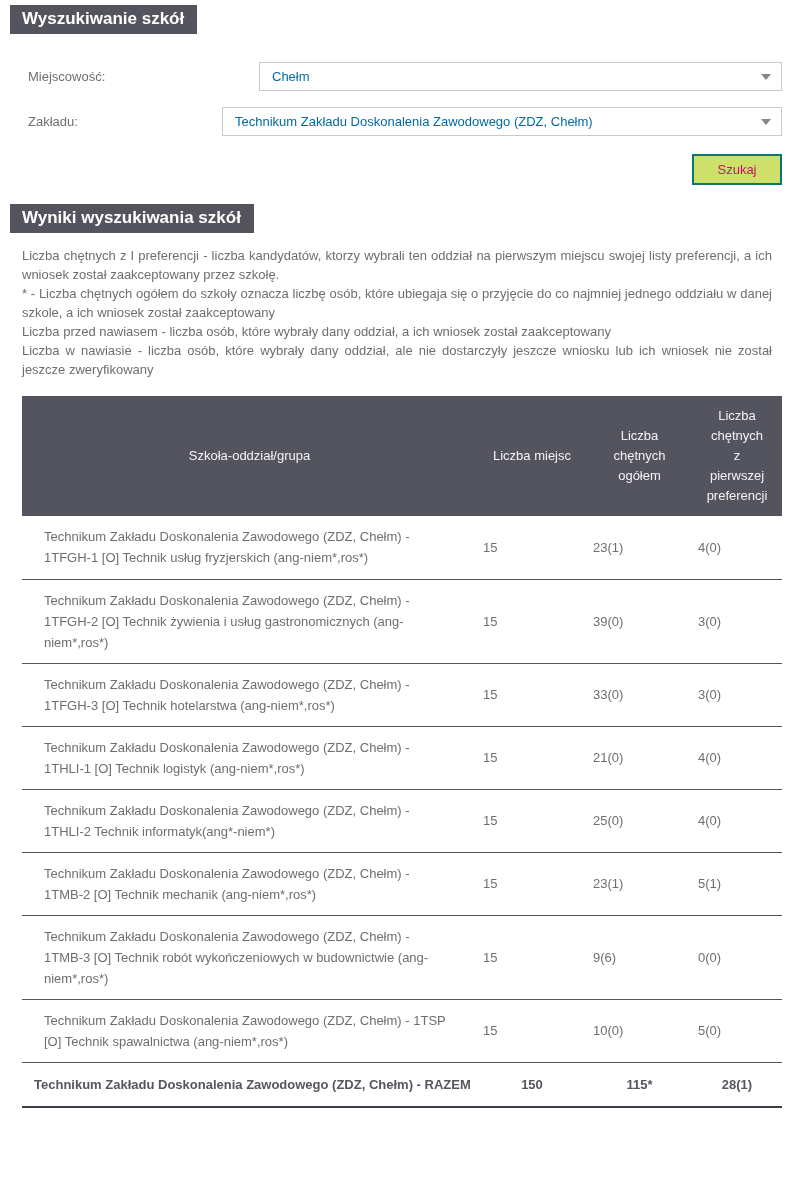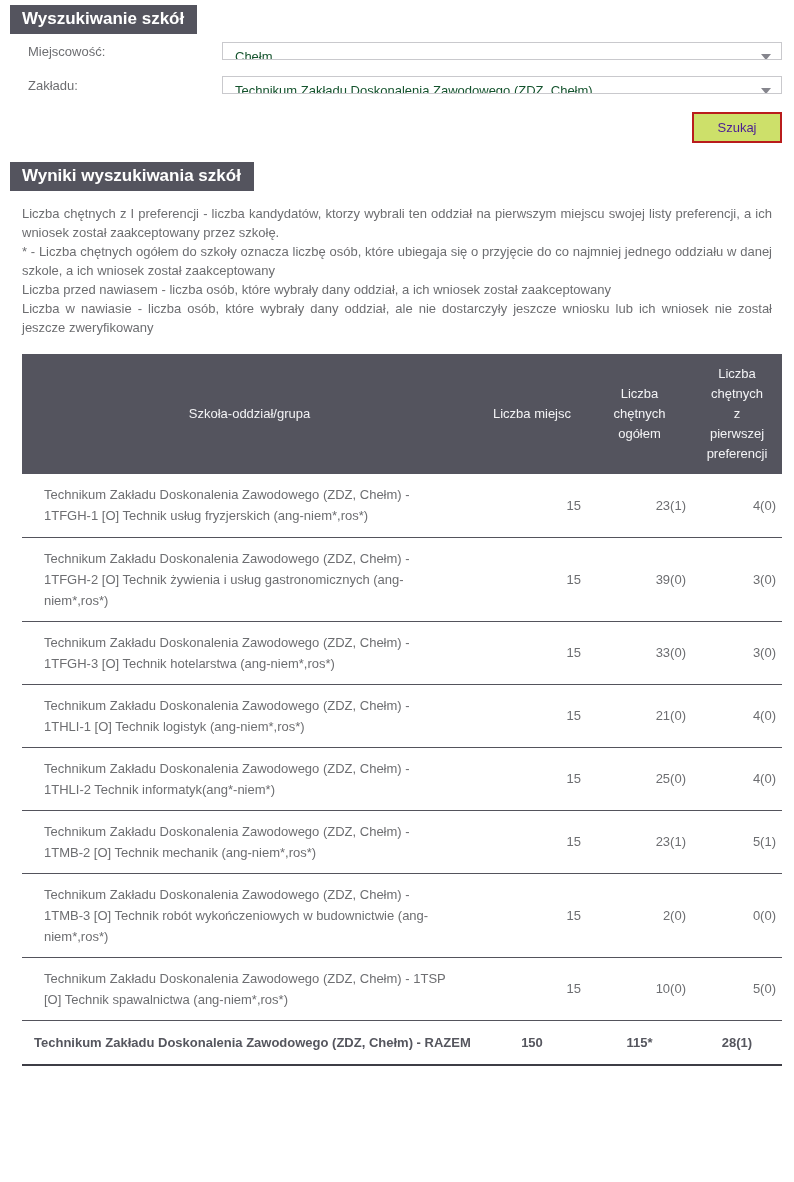--- a/index.html
+++ b/index.html
@@ -21,36 +21,36 @@
     margin-left: 10px;
   }
   .header-1 { margin-top: 5px; }
   .header-2 { margin-top: 19px; }
 
   .form-row {
     display: flex;
     align-items: center;
     margin: 0 12px 0 28px;
   }
-  .form-row-1 { margin-top: 8px; }
+  .form-row-1 { margin-top: 28px; gap: 37px; }
   .form-row-2 { margin-top: 16px; }
   .form-label {
     width: 194px;
     font-size: 13px;
     color: #6d6e71;
     flex: 0 0 194px;
   }
   .select-box {
     position: relative;
     flex: 1 1 auto;
-    height: 18px;
+    height: 29px;
     border: 1px solid #c9c9cd;
     background: #ffffff;
     font-size: 13px;
-    color: #14532d;
+    color: #0369a1;
     line-height: 27px;
     padding: 0 28px 0 12px;
     cursor: pointer;
     white-space: nowrap;
     overflow: hidden;
   }
   .select-arrow {
     position: absolute;
     right: 10px; top: 11px;
     width: 0; height: 0;
@@ -59,22 +59,22 @@
     border-top: 6px solid #85858d;
   }
   .button-row {
     margin: 18px 12px 0 0;
     text-align: right;
   }
   .search-button {
     display: inline-block;
     width: 90px; height: 31px;
     background: #cde06a;
-    border: 2px solid #b91c1c;
-    color: #4c1d95;
+    border: 2px solid #0f766e;
+    color: #be185d;
     font-size: 13px;
     font-family: "Liberation Sans", "DejaVu Sans", sans-serif;
     cursor: pointer;
   }
 
   .notes {
     margin: 13px 22px 0 22px;
     font-size: 13px;
     line-height: 19px;
     text-align: justify;
@@ -103,21 +103,21 @@
     vertical-align: middle;
     height: 105px;
     padding: 10px 14px;
   }
   table.results tbody td {
     font-size: 13px;
     color: #6d6e71;
     border-bottom: 1px solid #54545c;
     padding: 10px 6px;
     height: 63px;
-    text-align: right;
+    text-align: left;
     vertical-align: middle;
   }
   table.results tbody td.c-name {
     text-align: left;
     padding-left: 22px;
     padding-right: 26px;
     line-height: 21px;
   }
   table.results tfoot td {
     font-size: 13px;
@@ -225,21 +225,21 @@
   <tr>
     <td class="c-name">Technikum Zakładu Doskonalenia Zawodowego (ZDZ, Chełm) - 1TMB-2 [O] Technik mechanik (ang-niem*,ros*)</td>
     <td class="c-places">15</td>
     <td class="c-total">23(1)</td>
     <td class="c-pref">5(1)</td>
   </tr>
 
   <tr>
     <td class="c-name">Technikum Zakładu Doskonalenia Zawodowego (ZDZ, Chełm) - 1TMB-3 [O] Technik robót wykończeniowych w budownictwie (ang-niem*,ros*)</td>
     <td class="c-places">15</td>
-    <td class="c-total">2(0)</td>
+    <td class="c-total">9(6)</td>
     <td class="c-pref">0(0)</td>
   </tr>
 
   <tr>
     <td class="c-name">Technikum Zakładu Doskonalenia Zawodowego (ZDZ, Chełm) - 1TSP [O] Technik spawalnictwa (ang-niem*,ros*)</td>
     <td class="c-places">15</td>
     <td class="c-total">10(0)</td>
     <td class="c-pref">5(0)</td>
   </tr>
 

